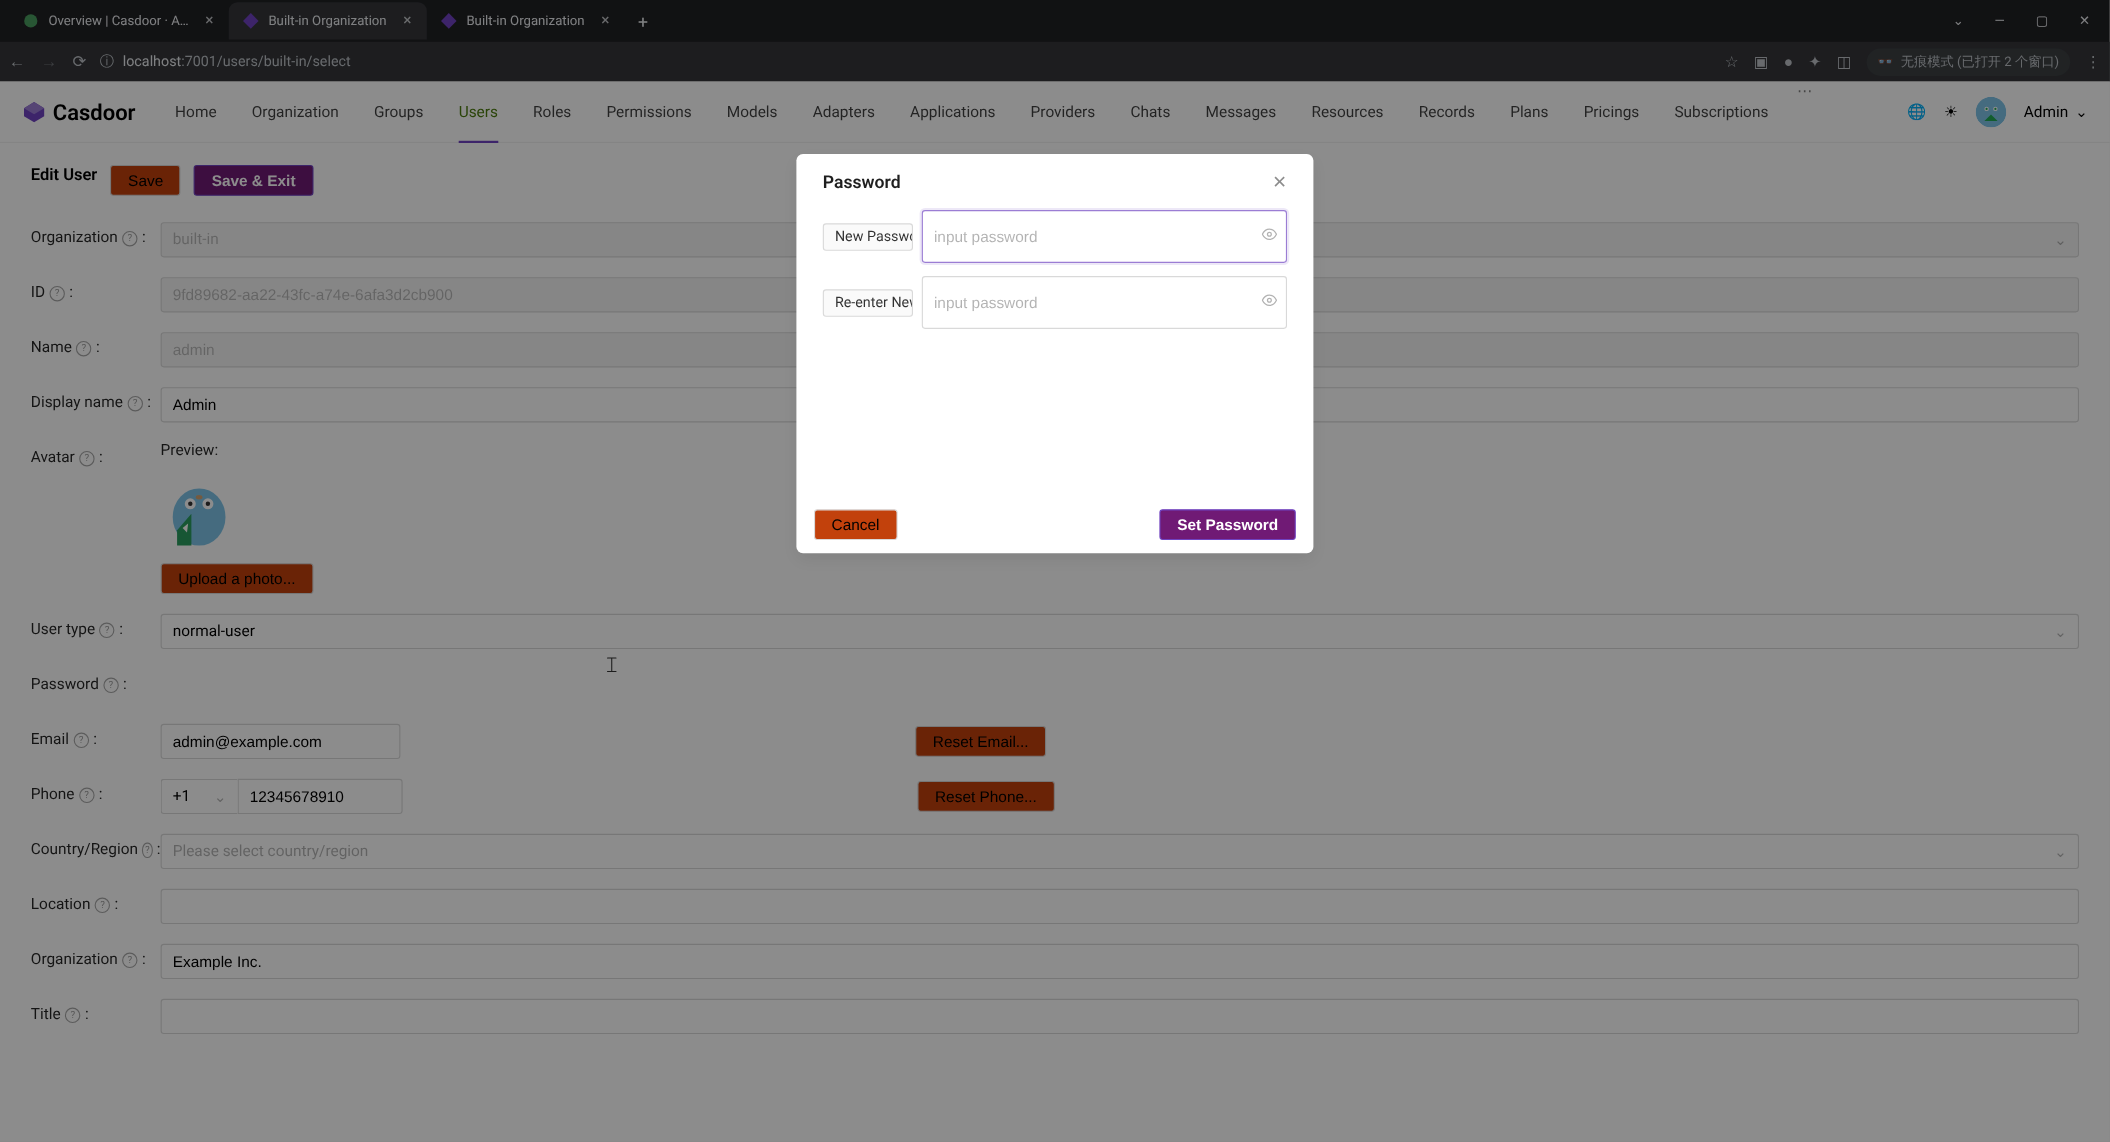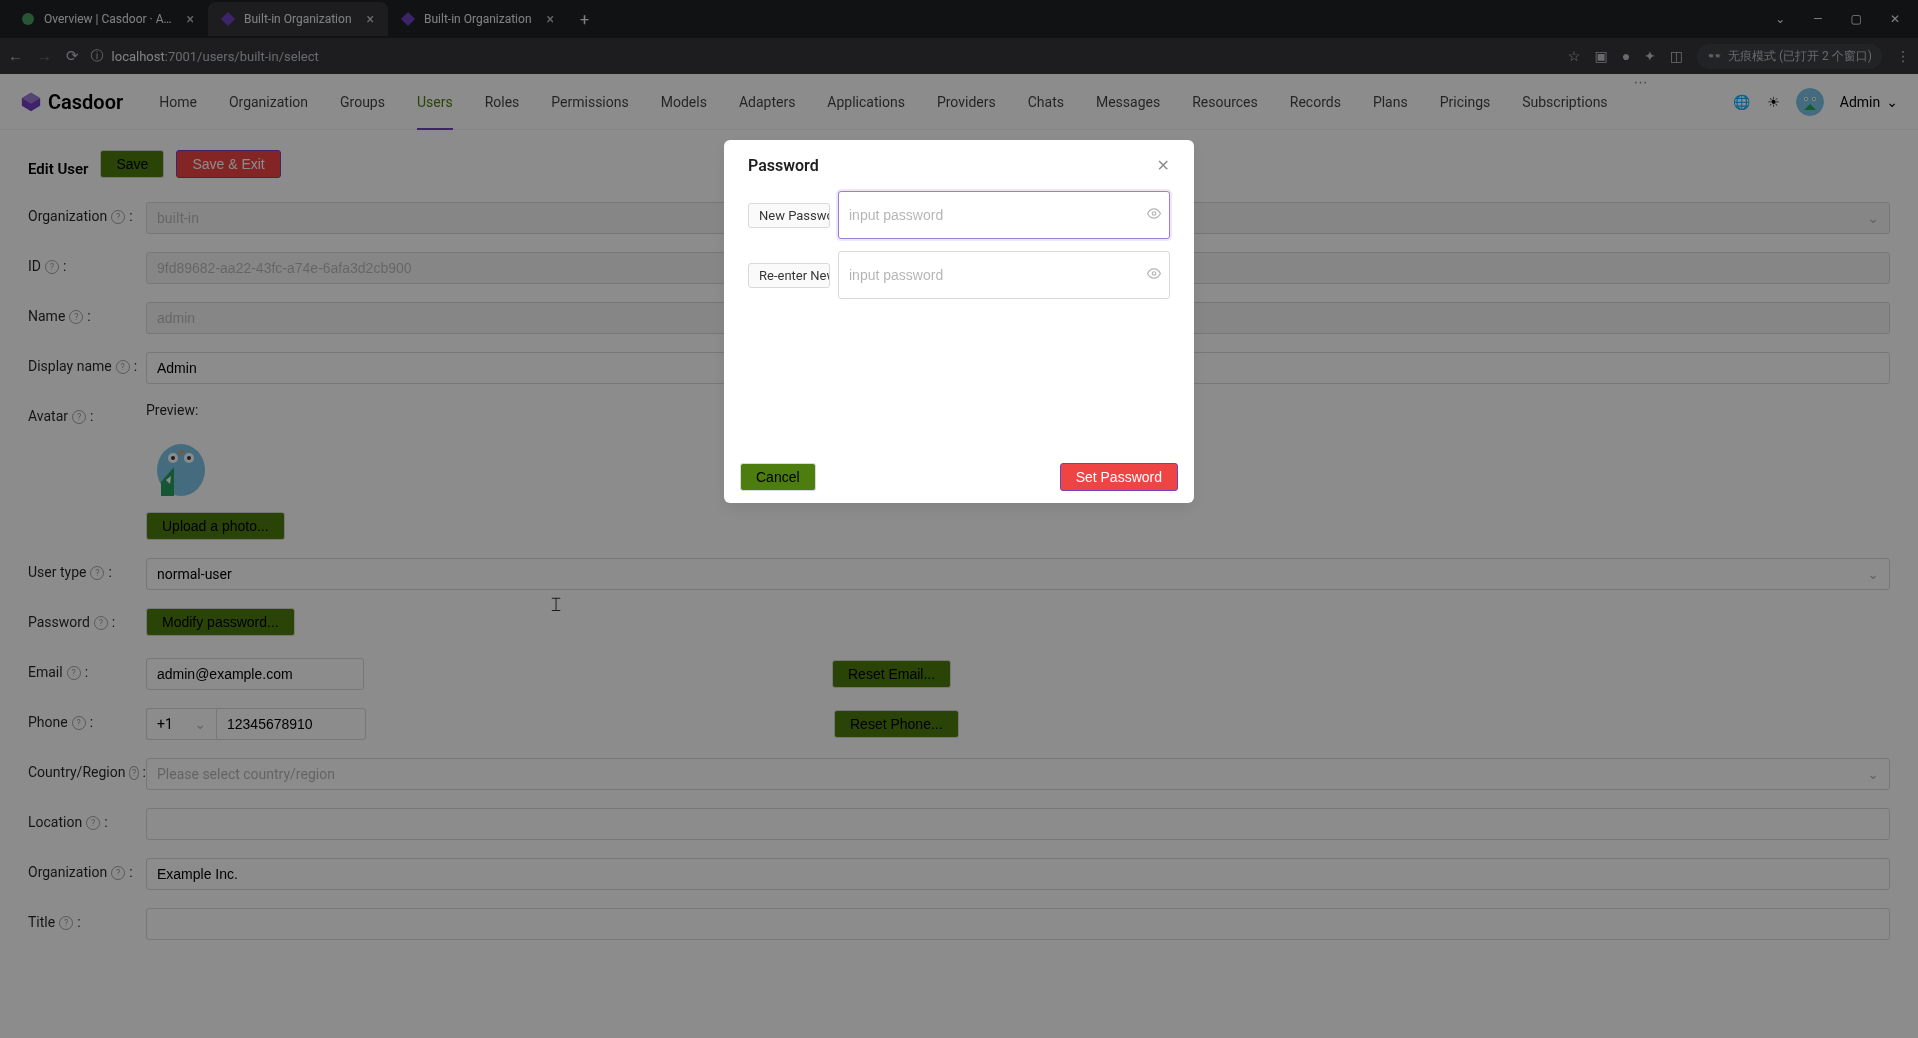--- a/index.html
+++ b/index.html
@@ -34,24 +34,24 @@
 .nav-item { padding: 0 16px; height: 56px; display: flex; align-items: center; color: rgba(0,0,0,0.75); cursor: pointer; font-size: 14px; position: relative; }
 .nav-item.active { color: #4d7c0f; }
 .nav-item.active::after { content: ''; position: absolute; bottom: 0; left: 16px; right: 16px; height: 2px; background: #6f42c1; }
 .nav-more { color: rgba(0,0,0,0.5); padding: 0 10px; cursor: pointer; }
 .header-right { margin-left: auto; display: flex; align-items: center; gap: 16px; }
 .avatar-circle { width: 28px; height: 28px; border-radius: 50%; overflow: hidden; }
 .user-drop { display: flex; align-items: center; gap: 6px; cursor: pointer; }
 
 
 .page-body { padding: 20px 28px; background: #fff; height: calc(100% - 130px); overflow: auto; }
-.page-title-row { display: flex; align-items: flex-end; gap: 12px; margin-bottom: 24px; }
+.page-title-row { display: flex; align-items: flex-start; gap: 12px; margin-bottom: 24px; }
 .page-title { font-size: 15px; font-weight: 600; }
-.btn { padding: 5px 15px; border-radius: 3px; border: 1px solid #d9d9d9; background: #4d7c0f; cursor: pointer; font-size: 14px; }
-.btn-primary { background: #ef4444; border-color: #6f42c1; color: #fff; }
+.btn { padding: 5px 15px; border-radius: 3px; border: 1px solid #d9d9d9; background: #c2410c; cursor: pointer; font-size: 14px; }
+.btn-primary { background: #701a75; border-color: #6f42c1; color: #fff; font-weight: bold; }
 
 .form-row { display: flex; align-items: flex-start; margin-bottom: 18px; min-height: 32px; }
 .form-label { width: 118px; padding-top: 6px; color: rgba(0,0,0,0.85); font-size: 14px; display: flex; align-items: flex-end; gap: 4px; }
 .help-icon { display: inline-flex; width: 14px; height: 14px; border: 1px solid rgba(0,0,0,0.35); border-radius: 50%; font-size: 9px; align-items: center; justify-content: center; color: rgba(0,0,0,0.4); }
 .form-control { flex: 1; }
 .input, .select { width: 100%; padding: 5px 10px; border: 1px solid #d9d9d9; border-radius: 3px; background: #fff; font-size: 14px; height: 32px; }
 .input[disabled], .select.disabled { background: #f5f5f5; color: rgba(0,0,0,0.25); cursor: not-allowed; }
 .select { position: relative; display: flex; align-items: center; }
 .select::after { content: '⌄'; position: absolute; right: 10px; color: rgba(0,0,0,0.3); font-size: 14px; }
 .select.placeholder { color: rgba(0,0,0,0.3); }
@@ -258,21 +258,20 @@
     <div class="form-label"><span>User type</span> <span class="help-icon">?</span> :</div>
     <div class="form-control">
         <div class="select">
           <span>normal-user</span>
         </div>
       </div>
   </div>
 
   <div class="form-row">
     <div class="form-label"><span>Password</span> <span class="help-icon">?</span> :</div>
-    <div class="form-control"><button class="btn">Modify password...</button></div>
   </div>
 
   <div class="form-row">
     <div class="form-label"><span>Email</span> <span class="help-icon">?</span> :</div>
     <div class="form-control inline-btn-row">
       <input class="input email-input" value="admin@example.com" style="">
       <button class="btn reset-btn">Reset Email...</button>
     </div>
   </div>
 

